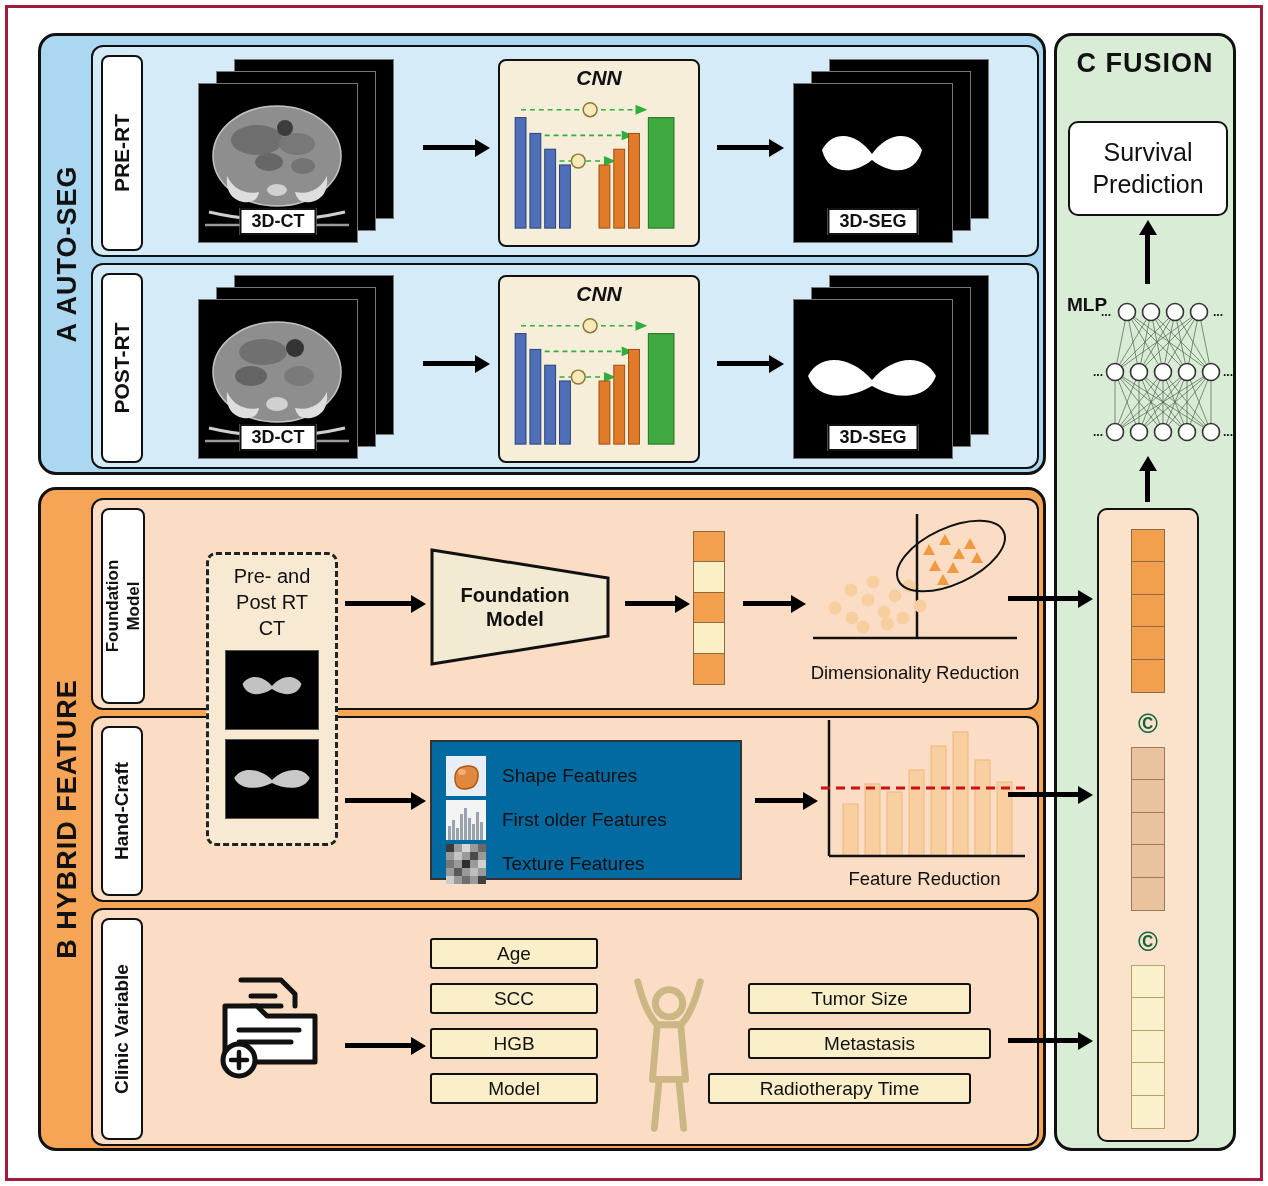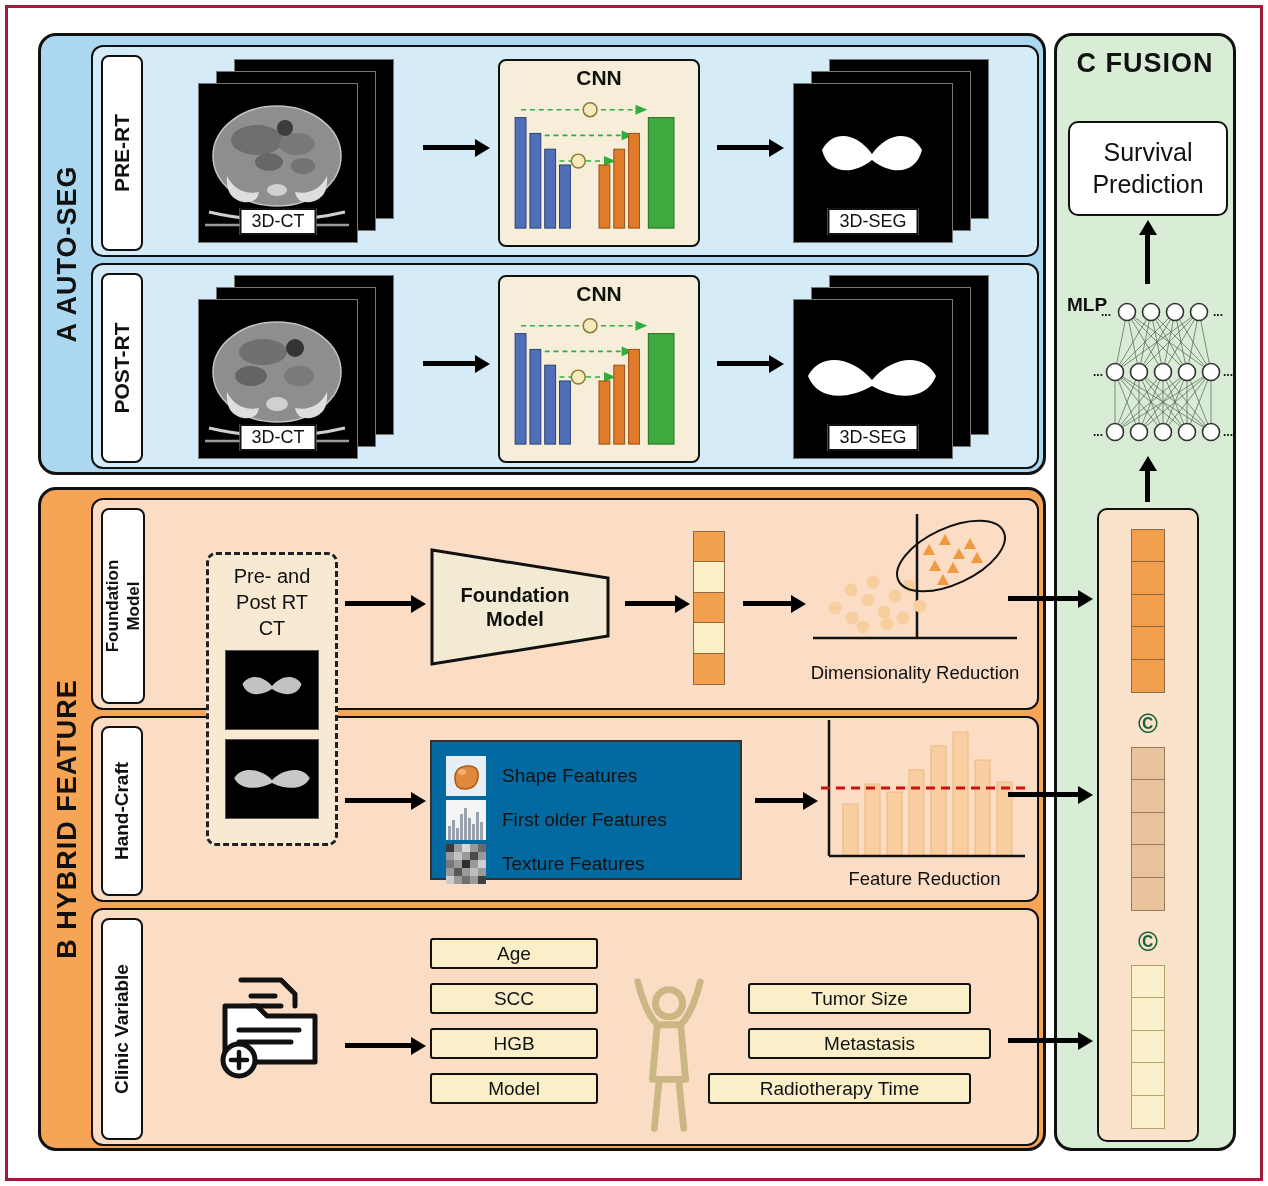--- a/index.html
+++ b/index.html
@@ -29,23 +29,23 @@
   .harrow::after { content:""; position:absolute; right:-15px; top:-6px; width:0; height:0;
     border-left:15px solid #000; border-top:9px solid transparent; border-bottom:9px solid transparent; }
   .varrow { position:absolute; width:5px; background:#000; }
   .varrow::after { content:""; position:absolute; top:-14px; left:-6px; width:0; height:0;
     border-bottom:15px solid #000; border-left:9px solid transparent; border-right:9px solid transparent; }
 
   .stack { position:absolute; width:200px; height:186px; }
   .sq { position:absolute; width:160px; height:160px; background:#000; border:1.5px solid #777; }
   .sq.front { overflow:hidden; }
   .img-tag { position:absolute; left:50%; bottom:7px; transform:translateX(-50%); background:#fff;
-    border:2px solid #111; font-weight:normal; font-size:18px; padding:1px 10px; white-space:nowrap; }
-
-  .cnn-box { position:absolute; background:#F6EED9; border:2.5px solid #111; border-radius:8px; text-align:center; }
+    border:2px solid #111; font-weight:bold; font-size:18px; padding:1px 10px; white-space:nowrap; }
+
+  .cnn-box { position:absolute; background:#F6EED9; border:2.5px solid #111; border-radius:8px; text-align:center;font-style:italic; }
   .cnn-title { font-weight:bold; font-size:21px; margin-top:5px; }
 
   .dashed-box { position:absolute; left:165px; top:62px; width:132px; height:294px; background:#F8E9D3;
     border:3px dashed #222; border-radius:10px; text-align:center; z-index:3; }
   .dashed-box .txt { font-size:20px; line-height:1.3; margin-top:8px; }
   .mini-img { width:94px; height:80px; background:#000; border:1px solid #555; margin:9px auto 0; }
 
   .trap-wrap { position:absolute; left:337px; top:48px; width:180px; height:118px; }
   .trap-label { position:absolute; left:0; top:0; width:100%; height:100%; display:flex; align-items:center;
     justify-content:center; text-align:center; font-weight:bold; font-size:20px; line-height:1.2; padding-right:10px; }

